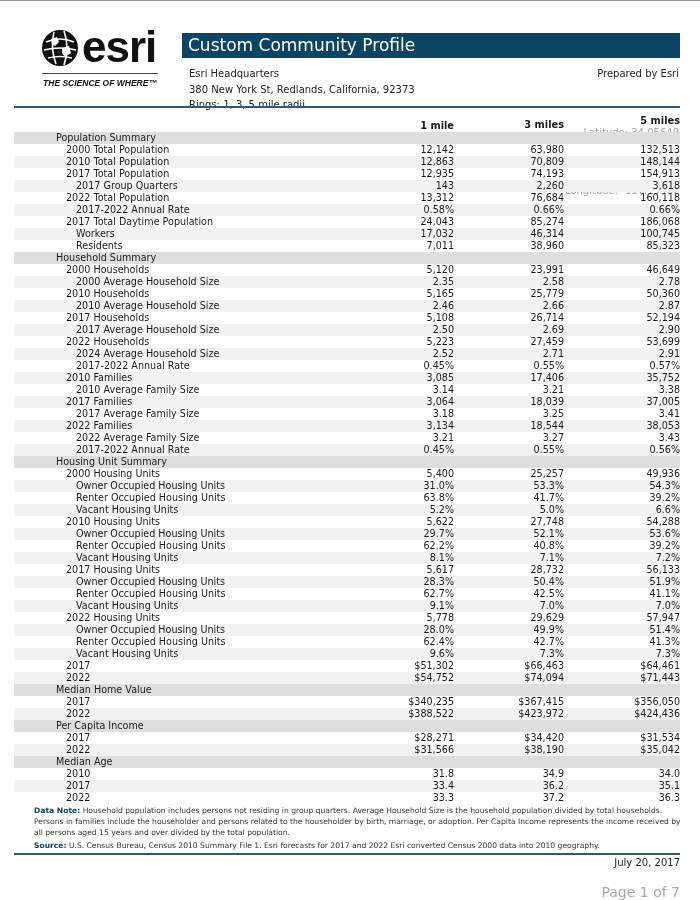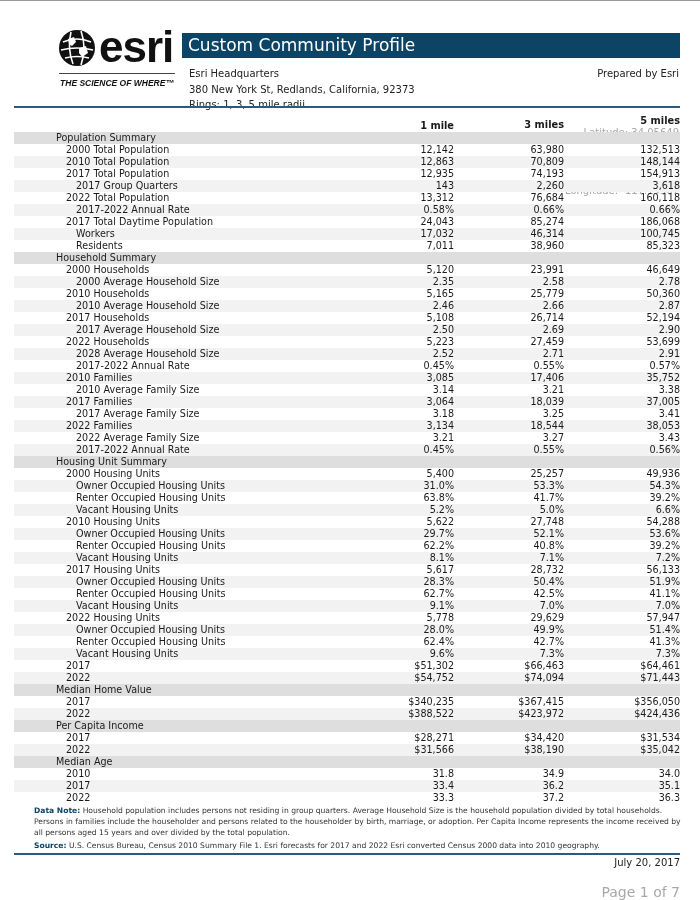--- a/index.html
+++ b/index.html
@@ -1,20 +1,20 @@
 <!DOCTYPE html>
 <html><head>
 <meta charset="utf-8">
 <style>
   * { margin: 0; padding: 0; box-sizing: border-box; }
   html, body { width: 700px; height: 900px; background: #ffffff; overflow: hidden; }
   body { font-family: "DejaVu Sans", "Liberation Sans", sans-serif; color: #1a1a1a; position: relative; }
   .top-rule { position: absolute; left: 0; top: 0; width: 700px; height: 1px; background: #9a9a9a; }
 
-  .logo { position: absolute; left: 36px; top: 28px; width: 128px; height: 62px; margin-left: 17px; }
+  .logo { position: absolute; left: 36px; top: 28px; width: 128px; height: 62px; }
   .logo-mark { position: absolute; left: 4px; top: 0; width: 40px; height: 40px; }
   .logo-word { position: absolute; left: 46px; top: -6px; font-family: "Liberation Sans", sans-serif; font-weight: bold; font-size: 44px; letter-spacing: -1px; color: #111; line-height: 50px; }
   .logo-rule { position: absolute; left: 6px; top: 45px; width: 116px; height: 1px; background: #444; }
   .logo-tag { position: absolute; left: 0; top: 50px; width: 128px; text-align: center; font-family: "Liberation Sans", sans-serif; font-weight: bold; font-style: italic; font-size: 8.5px; color: #111; white-space: nowrap; }
 
   .title-bar { position: absolute; left: 182px; top: 33px; width: 498px; height: 25px; background: #0c4466; color: #ffffff; font-family: "DejaVu Sans", sans-serif; font-size: 17px; line-height: 25px; padding-left: 6px; }
 
   .hdr-left { position: absolute; left: 189px; top: 66px; font-size: 10px; line-height: 15.5px; color: #222; }
   .hdr-right { position: absolute; right: 21px; top: 66px; font-size: 10px; line-height: 15.5px; text-align: right; }
   .hdr-right .prep { color: #222; }
@@ -185,21 +185,21 @@
         <td class="num">2.69</td>
         <td class="num">2.90</td>
       </tr>
       <tr class="row">
         <td class="l1">2022 Households</td>
         <td class="num">5,223</td>
         <td class="num">27,459</td>
         <td class="num">53,699</td>
       </tr>
       <tr class="row alt">
-        <td class="l2">2028 Average Household Size</td>
+        <td class="l2">2024 Average Household Size</td>
         <td class="num">2.52</td>
         <td class="num">2.71</td>
         <td class="num">2.91</td>
       </tr>
       <tr class="row">
         <td class="l2">2017-2022 Annual Rate</td>
         <td class="num">0.45%</td>
         <td class="num">0.55%</td>
         <td class="num">0.57%</td>
       </tr>

